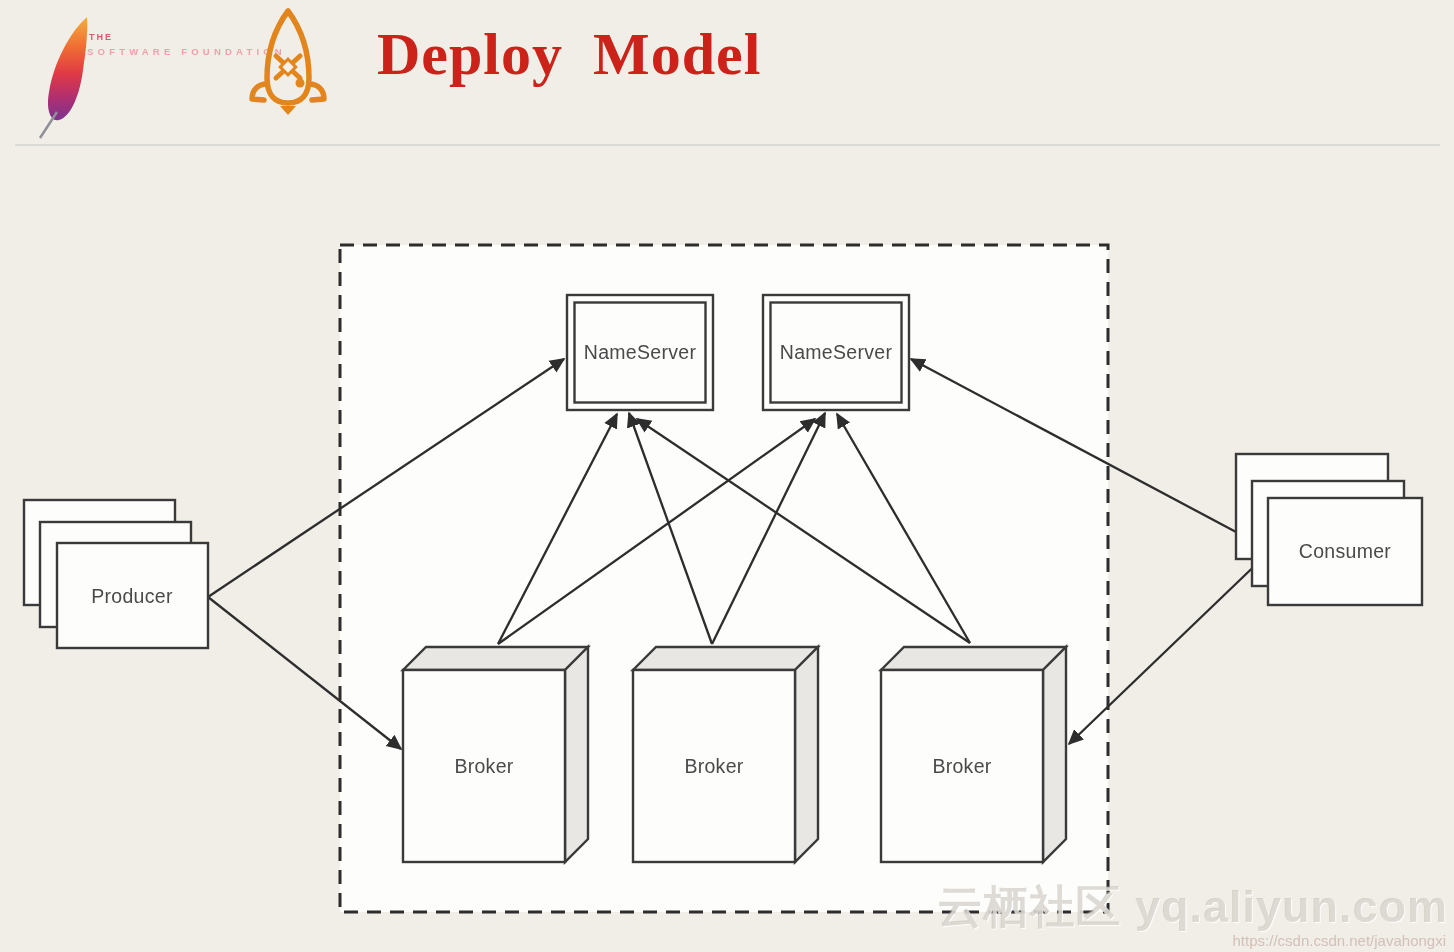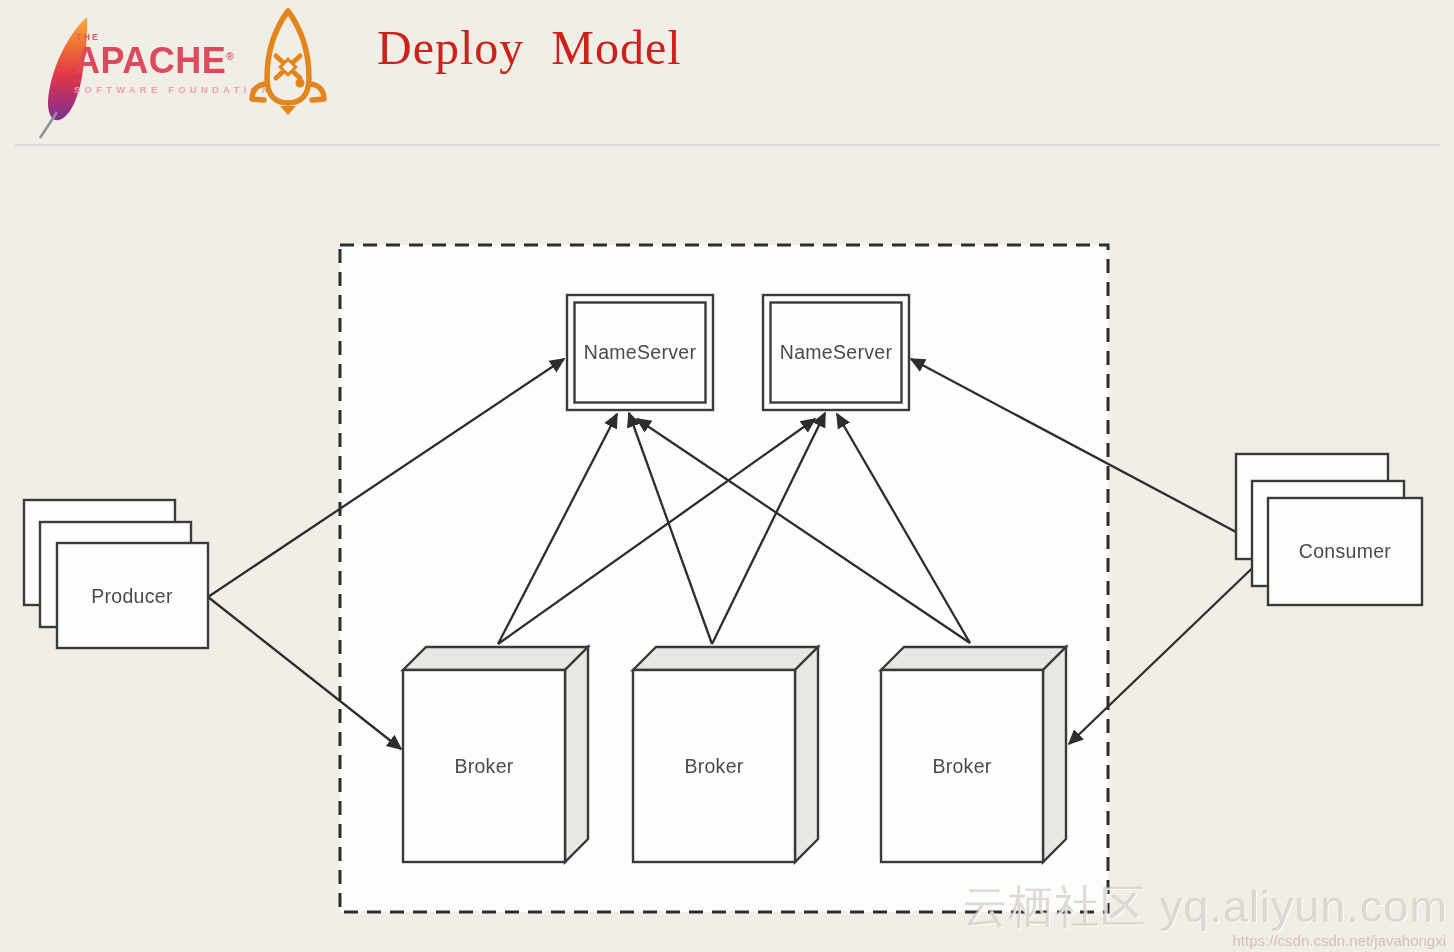--- a/index.html
+++ b/index.html
@@ -6,49 +6,49 @@
   .page {
     position:relative; width:1454px; height:952px;
     background:#f1eee7; overflow:hidden;
     font-family:"Liberation Sans", sans-serif;
   }
 
   
   .header { position:absolute; top:0; left:0; width:1454px; height:144px; }
   .apache-logo { position:absolute; left:24px; top:8px; width:215px; height:112px; }
   .feather-svg { position:absolute; left:6px; top:6px; }
-  .apache-wordmark { position:absolute; left:50px; top:24px; width:170px; }
+  .apache-wordmark { position:absolute; left:63px; top:24px; width:170px; }
   .apache-the { display:block; font-size:9px; font-weight:bold; color:#dd5a6e; letter-spacing:2px; margin-left:2px; }
   .apache-name { font-size:36px; font-weight:bold; color:#dc4a5c; letter-spacing:0.5px; line-height:1.05; white-space:nowrap; }
   .apache-reg { font-size:10px; color:#dc4a5c; vertical-align:super; }
   .apache-subtitle { display:block; font-size:9.5px; font-weight:bold; color:#efa0ab; letter-spacing:4.2px; margin-top:4px; white-space:nowrap; }
   .rocket-svg { position:absolute; left:243px; top:6px; }
   .page-title {
     position:absolute; left:377px; top:20px; margin:0;
-    font-family:"Liberation Serif", serif; font-weight:normal;
-    font-size:48px; color:#cb2219; letter-spacing:1px; word-spacing:14px;
+    font-family:"Liberation Serif", serif; font-weight:bold;
+    font-size:60px; color:#cb2219; letter-spacing:1px; word-spacing:14px;
     white-space:nowrap;
   }
   .header-divider { position:absolute; top:144px; left:15px; width:1425px; height:2px; background:#dadad7; }
 
   
   .diagram-svg { position:absolute; left:0; top:0; }
   .cluster { fill:#fdfdfb; stroke:#2d2d2d; stroke-width:3; stroke-dasharray:14 9; }
   .edge { stroke:#2d2d2d; stroke-width:2.3; }
   .box-face { fill:#fdfdfc; stroke:#3a3a3a; stroke-width:2.4; }
   .cube-shade { fill:#e8e7e4; stroke:#3a3a3a; stroke-width:2.4; }
   .node-label {
     font-family:"Liberation Sans", sans-serif; font-size:19.5px;
     fill:#4a4a4a; text-anchor:middle; letter-spacing:0.3px;
   }
 
   
   .watermark { position:absolute; right:6px; bottom:3px; text-align:right; }
   .wm-site {
-    font-size:45px; font-weight:normal; line-height:1;
+    font-size:45px; font-weight:bold; line-height:1;
     color:rgba(182,176,164,0.45);
     text-shadow:1px 1px 0 rgba(255,255,255,0.85);
     letter-spacing:1px; white-space:nowrap;
   }
   .wm-url { font-size:15px; color:rgba(203,180,174,0.8); margin-top:3px; padding-right:2px; }
 </style>
 </head>
 <body>
 
 <div class="page">
@@ -134,21 +134,20 @@
             <stop offset="0.55" stop-color="#e03a45"></stop>
             <stop offset="0.78" stop-color="#b02f6f"></stop>
             <stop offset="1" stop-color="#7c3290"></stop>
           </linearGradient>
         </defs>
         <path d="M57,3 C40,18 24,48 19,78 C16,95 20,108 29,106 C41,103 50,80 53,56 C56,36 58,18 57,3 Z" fill="url(#featherGrad)"></path>
         <path d="M27,98 L10,124" stroke="#8f8f96" stroke-width="2.5" fill="none"></path>
       </svg>
       <div class="apache-wordmark">
         <span class="apache-the">THE</span>
-        <span class="apache-name"><span>APACHE</span><span class="apache-reg">®</span></span>
         <span class="apache-subtitle">SOFTWARE FOUNDATION</span>
       </div>
     </div>
 
     <svg class="rocket-svg" width="90" height="110" viewBox="0 0 90 110">
       <g stroke="#e2851c" stroke-width="5.5" fill="none" stroke-linecap="round" stroke-linejoin="round">
         <path d="M45,5 C31,24 24,48 24,72 C24,89 32,97 45,97 C58,97 66,89 66,72 C66,48 59,24 45,5 Z"></path>
         <path d="M24,78 C15,78 9,84 9,93 L21,94"></path>
         <path d="M66,78 C75,78 81,84 81,93 L69,94"></path>
       </g>

